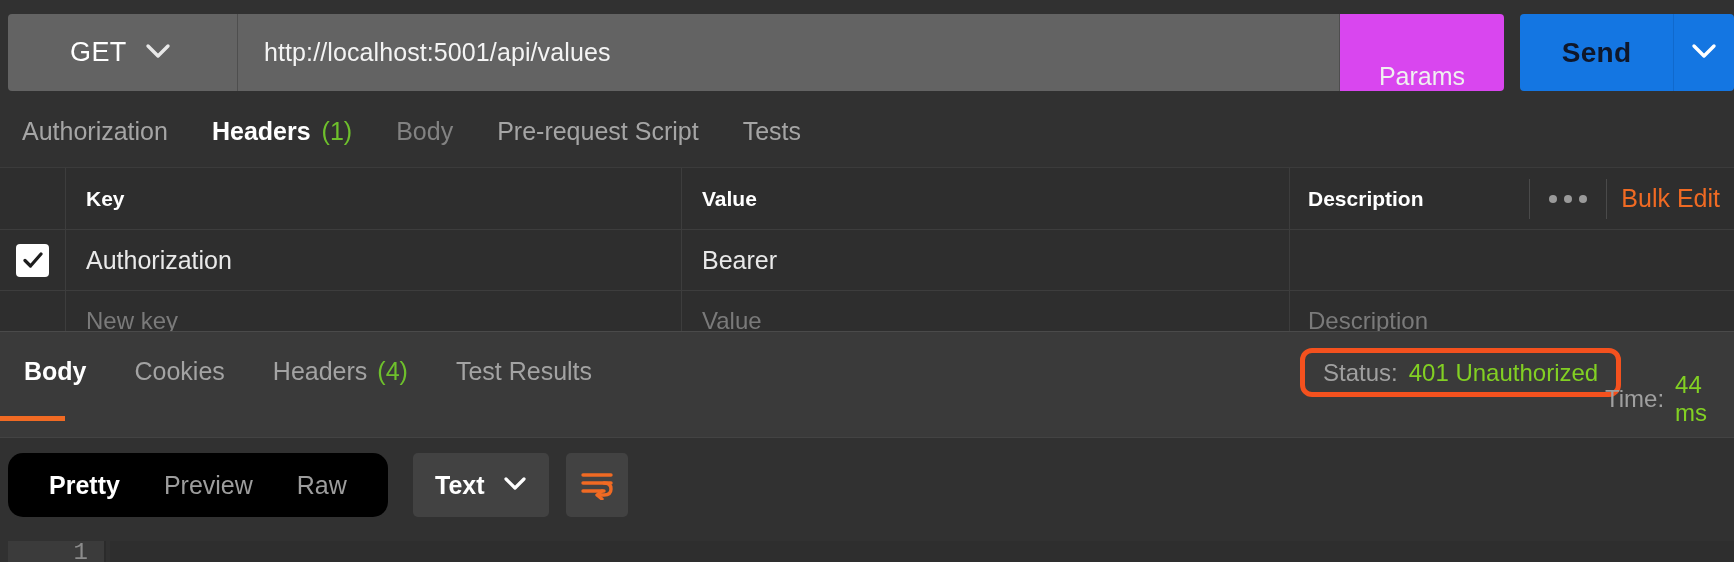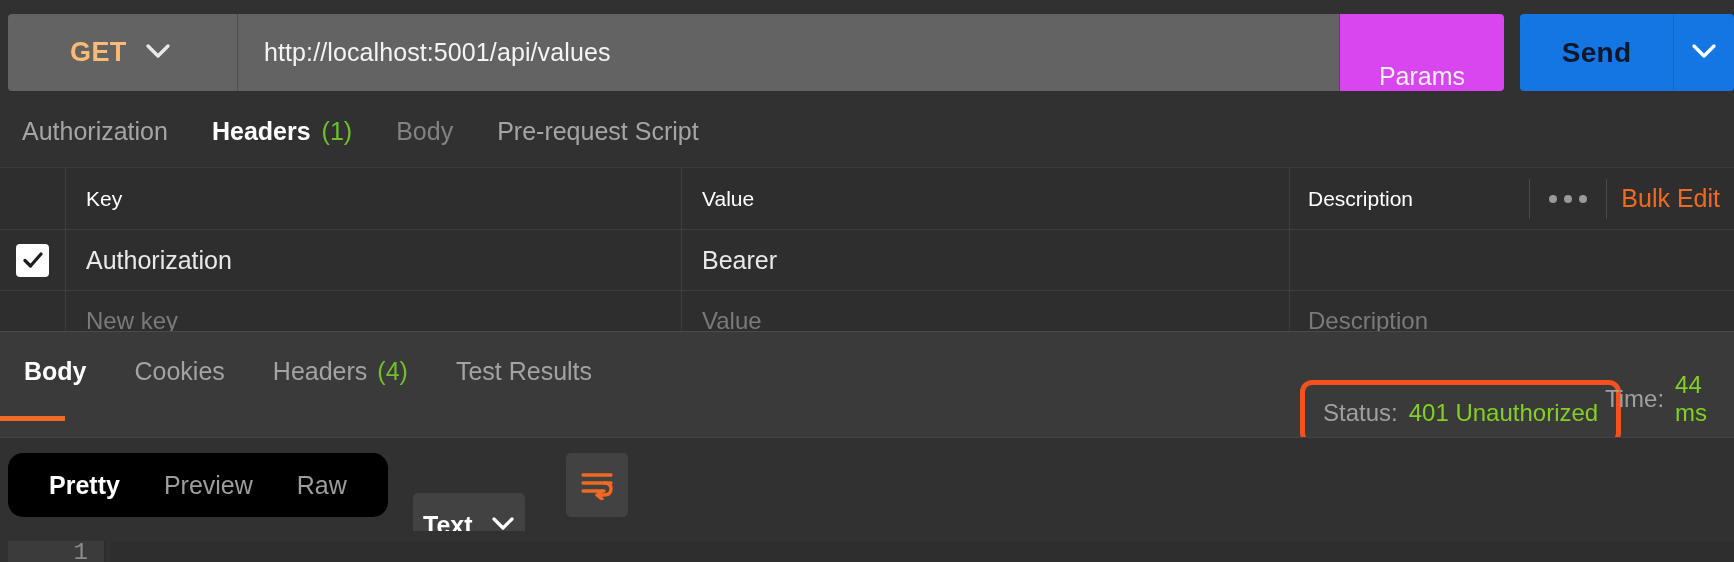--- a/index.html
+++ b/index.html
@@ -42,23 +42,23 @@
     width: 230px;
     background: #636363;
     display: flex;
     align-items: center;
     padding-left: 62px;
     box-sizing: border-box;
     border-right: 1px solid #4e4e4e;
     cursor: pointer;
   }
   .method-label {
-    color: #fdba74;
+    color: #ffffff;
     font-size: 27px;
-    font-weight: bold;
+    font-weight: normal;
     letter-spacing: 0.4px;
   }
   .method-caret {
     margin-left: 18px;
     display: inline-block;
     color: #e8e8e8;
   }
   .url-input {
     flex: 1;
     background: #636363;
@@ -189,21 +189,21 @@
     padding-left: 12px;
   }
   .c-check { width: 66px; justify-content: center; padding-left: 0; }
   .c-key { width: 616px; padding-left: 20px; }
   .c-val { width: 608px; padding-left: 20px; }
   .c-desc { flex: 1; padding-left: 18px; border-right: none; position: relative; }
 
   .th-text {
     color: #ffffff;
     font-size: 21px;
-    font-weight: normal;
+    font-weight: bold;
   }
   .td-text {
     color: #e9e9e9;
     font-size: 25px;
   }
   .td-placeholder {
     color: #7a7a7a;
     font-size: 24px;
   }
 
@@ -286,22 +286,22 @@
   .resp-tab .underline {
     position: absolute;
     left: 0; right: 46px;
     bottom: 0;
     height: 5px;
     background: #f06a23;
   }
 
   .status-box {
     position: absolute;
-    left: 1300px; top: 48px;
-    height: 65px;
+    left: 1300px; top: 16px;
+    height: 49px;
     display: flex;
     align-items: center;
     padding: 4px 18px;
     border: 5px solid #f4511e;
     border-radius: 12px;
     box-sizing: border-box;
   }
   .meta-label {
     color: #a0a0a0;
     font-size: 24px;
@@ -353,24 +353,23 @@
   .seg.active { color: #ffffff; font-weight: bold; }
 
   .type-select {
     position: absolute;
     left: 413px; top: 15px;
     height: 64px;
     background: #424242;
     border-radius: 5px;
     display: flex;
     align-items: center;
-    padding: 0 10px;
-    cursor: pointer;
-    box-sizing: border-box;
-    margin-top: 40px;
+    padding: 0 22px;
+    cursor: pointer;
+    box-sizing: border-box;
   }
   .type-label {
     font-size: 25px;
     color: #ffffff;
     font-weight: bold;
   }
   .type-caret { margin-left: 18px; display: inline-block; }
 
   .wrap-btn {
     position: absolute;
@@ -469,20 +468,23 @@
     </div>
 
     <div class="req-tab dim">
       <span class="tab-text">Body</span>
     </div>
 
     <div class="req-tab">
       <span class="tab-text">Pre-request Script</span>
     </div>
 
+    <div class="req-tab">
+      <span class="tab-text">Tests</span>
+    </div>
   </div>
 
   <div class="table-wrap">
 
     <div class="trow head">
       <div class="cell c-check"></div>
       <div class="cell c-key">
         <span class="th-text">Key</span>
       </div>
       <div class="cell c-val">

